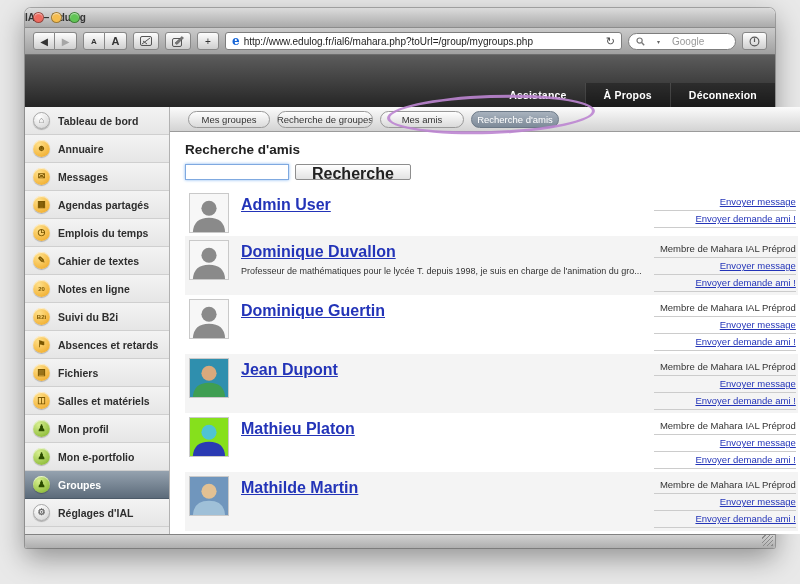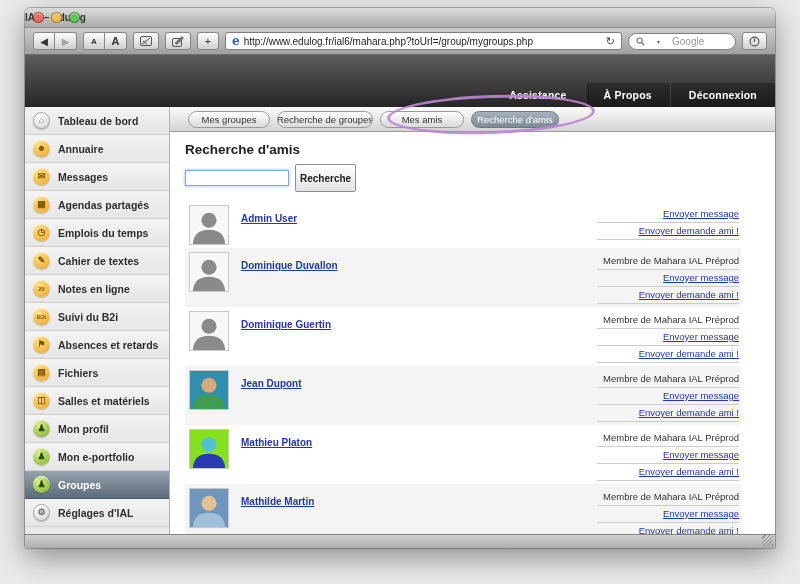--- a/index.html
+++ b/index.html
@@ -79,29 +79,29 @@
     justify-content:center; white-space:nowrap; overflow:hidden; }
   .tab:nth-child(1){ width:82px; } .tab:nth-child(2){ width:96px; }
   .tab:nth-child(3){ width:84px; } .tab:nth-child(4){ width:88px; }
   .tab.active { background:linear-gradient(#a8b2be,#7d8a98); color:#fff; border-color:#6c7987; }
 
   .content { flex:1; padding:10px 34px 0 15px; overflow:hidden; }
   .page-title { font-size:13.5px; font-weight:bold; color:#222; margin-bottom:7px; }
   .search-row { display:flex; gap:6px; align-items:center; margin-bottom:9px; }
   .search-input { width:104px; height:16px; font-size:10px; padding:0 3px;
     border:1px solid #7fa9e0; box-shadow:0 0 3px #86b7f2; outline:none; }
-  .search-btn { height:28px; padding:0 4px; font-size:10px; font-weight:bold; color:#222;
+  .search-btn { height:16px; padding:0 16px; font-size:16px; font-weight:bold; color:#222;
     background:linear-gradient(#ffffff,#e3e3e3); border:1px solid #8e8e8e; border-radius:2px; }
 
   .user-row { display:flex; gap:12px; min-height:45px; padding:4px 2px 3px 4px; }
   .user-row.alt { background:#f4f4f4; }
   .u-avatar { width:40px; height:40px; flex:0 0 40px; border:1px solid #c9c9c9;
     overflow:hidden; background:#fff; }
   .u-main { flex:1; padding-top:3px; overflow:hidden; }
-  .u-name { font-size:10px; font-weight:bold; color:#2334b8; text-decoration:underline; cursor:pointer; }
+  .u-name { font-size:16px; font-weight:bold; color:#2334b8; text-decoration:underline; cursor:pointer; }
   .u-desc { font-size:9px; color:#333; margin-top:5px; white-space:nowrap; overflow:hidden; }
   .u-side { width:142px; flex:0 0 142px; font-size:9.5px; padding-top:1px; }
   .u-cell { padding:2px 0 3px; border-bottom:1px solid #ccc; line-height:11px;text-align:right; }
   .u-member { color:#333; }
   .u-link { color:#2334b8; text-decoration:underline; cursor:pointer; }
 
   
   .status-bar { height:14px; background:linear-gradient(#d2d2d2,#aeaeae);
     border-top:1px solid #828282; position:relative; border-radius:0 0 2px 2px; }
   .resize-grip { position:absolute; right:2px; bottom:2px; width:11px; height:11px;
@@ -293,20 +293,21 @@
             <div class="user-row alt">
     <div class="u-avatar">
       <svg viewBox="0 0 40 40" width="38" height="38">
         <rect class="av-bg" width="40" height="40" fill="#f7f7f7"></rect>
         <circle class="av-head" cx="20" cy="15" r="8" fill="#8a8a8a"></circle>
         <path class="av-body" d="M3 42 Q3 25 20 25 Q37 25 37 42 Z" fill="#8a8a8a"></path>
       </svg>
     </div>
     <div class="u-main">
       <a class="u-name">Dominique Duvallon</a>
+      <div class="u-desc">Professeur de mathématiques pour le lycée T. depuis 1998, je suis en charge de l'animation du gro...</div>
     </div>
     <div class="u-side">
       <div class="u-cell u-member">Membre de Mahara IAL Préprod</div>
       <div class="u-cell"><a class="u-link">Envoyer message</a></div>
       <div class="u-cell"><a class="u-link">Envoyer demande ami !</a></div>
     </div>
   </div>
             <div class="user-row">
     <div class="u-avatar">
       <svg viewBox="0 0 40 40" width="38" height="38">

